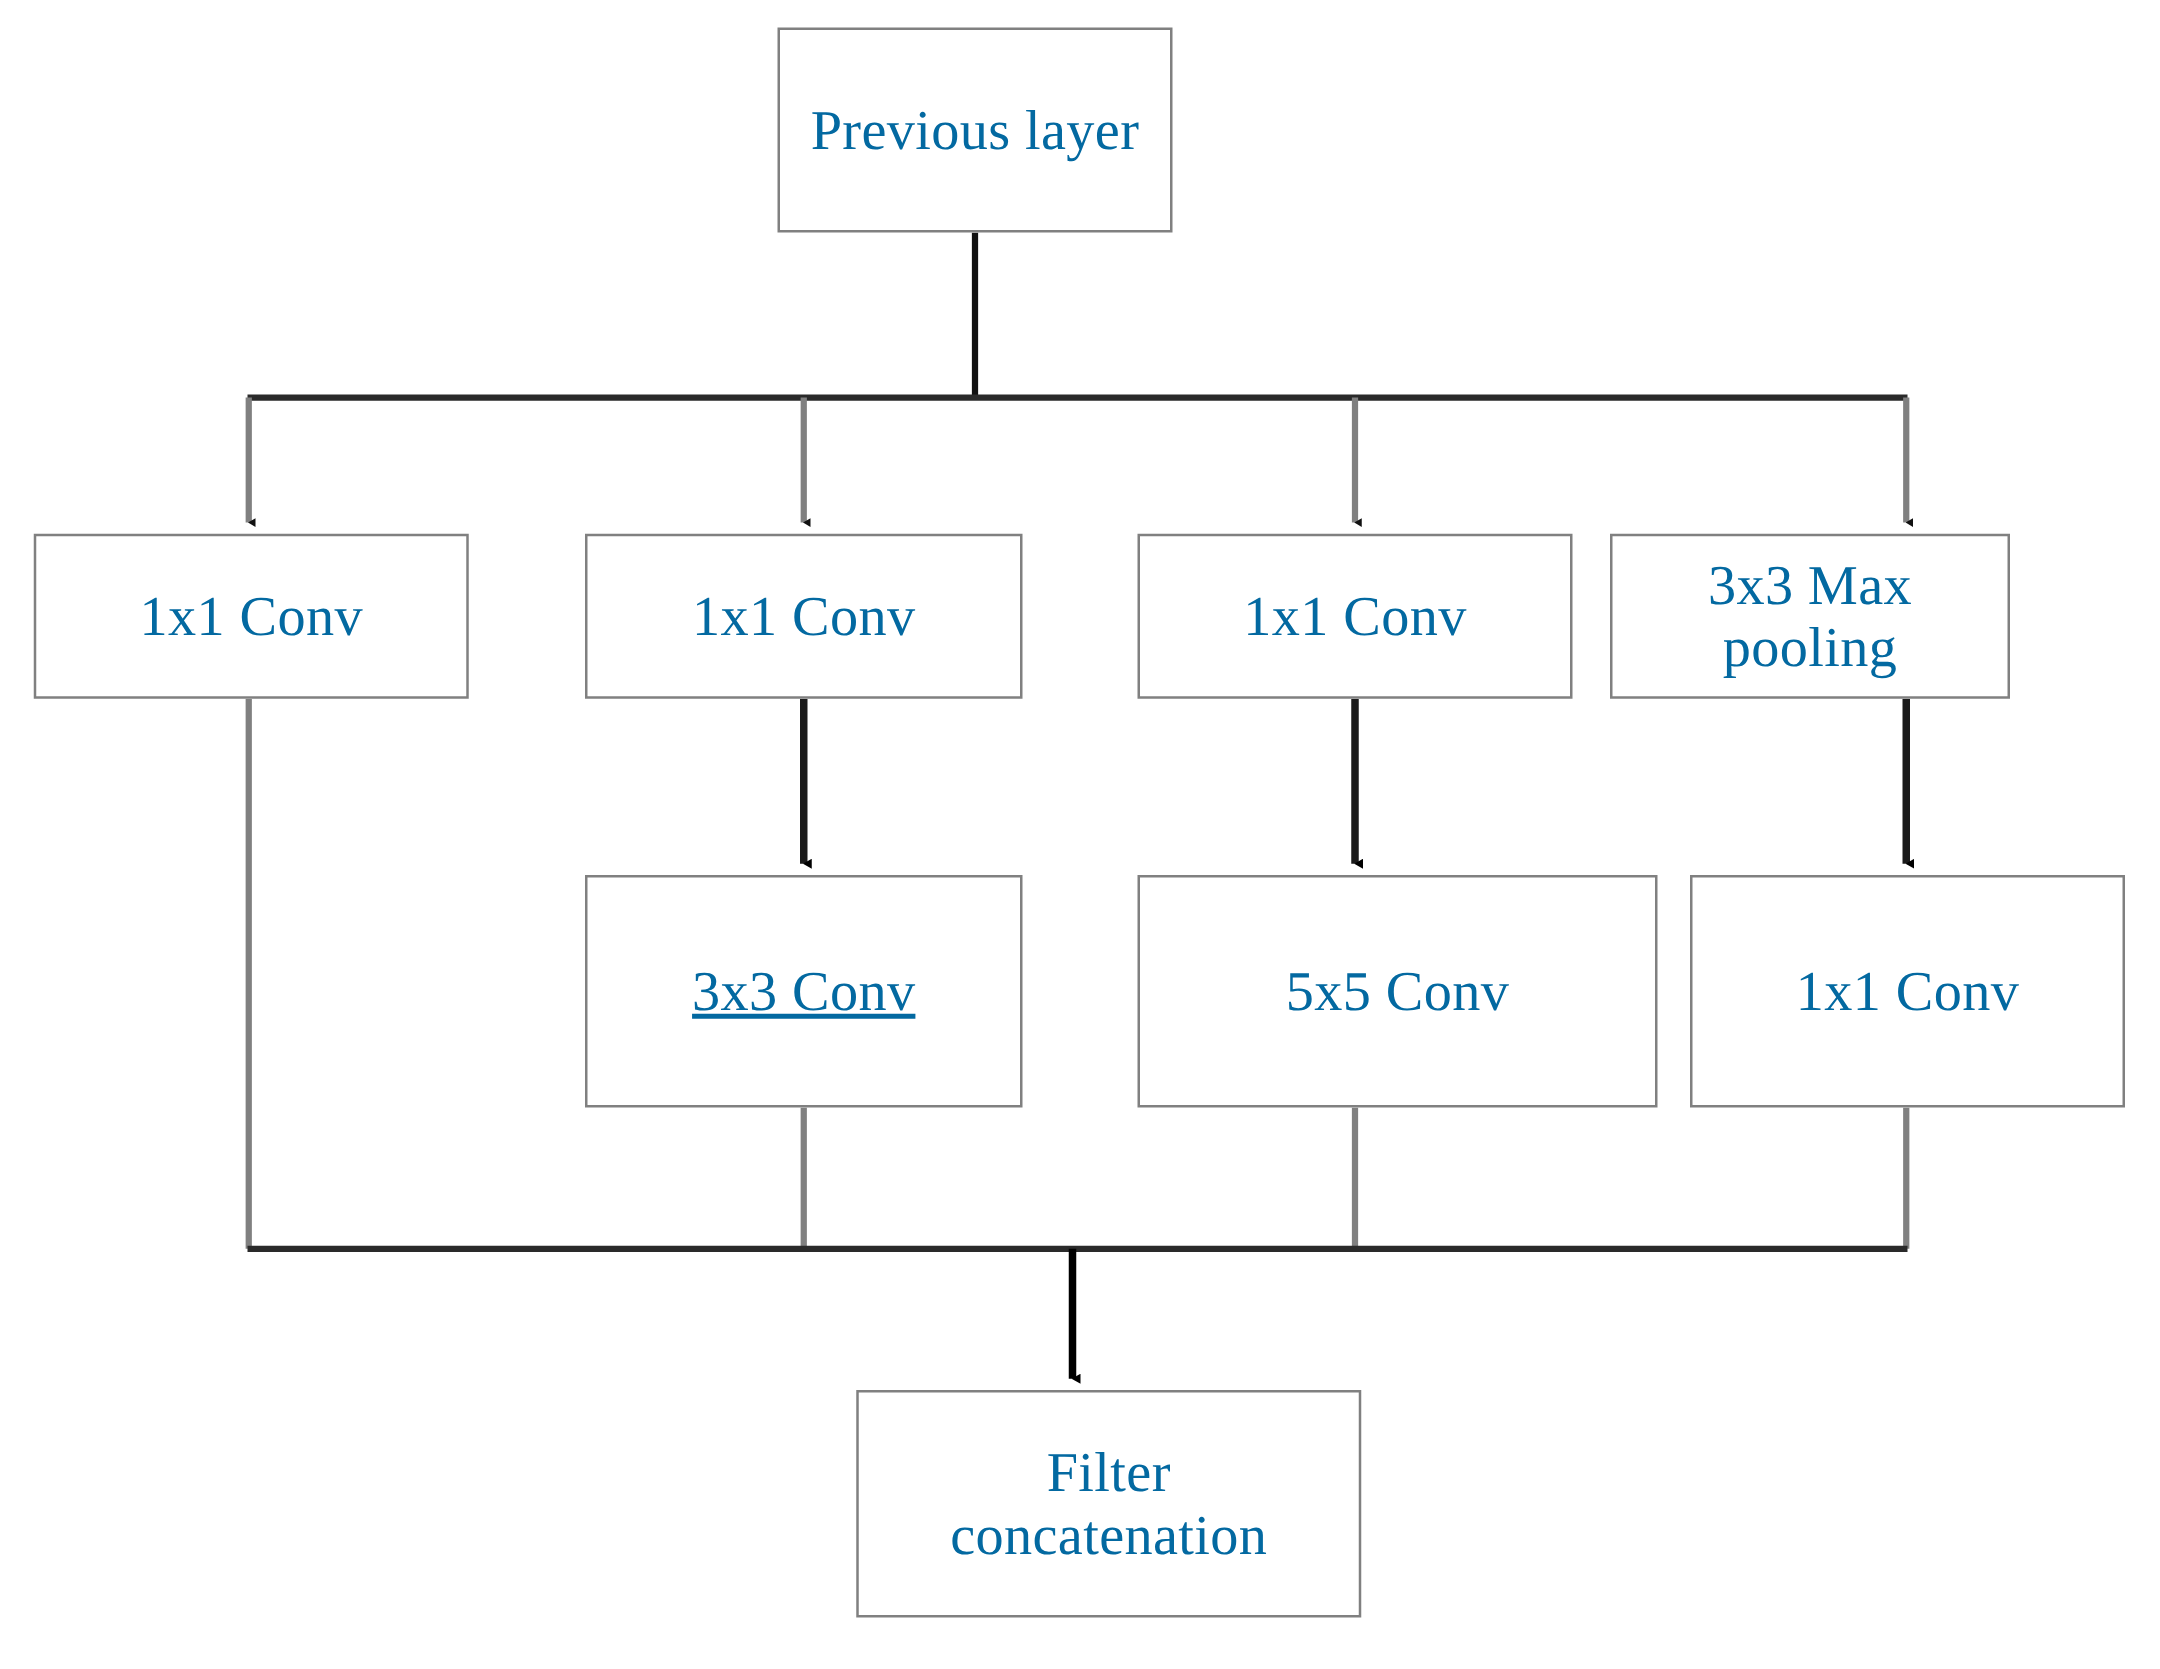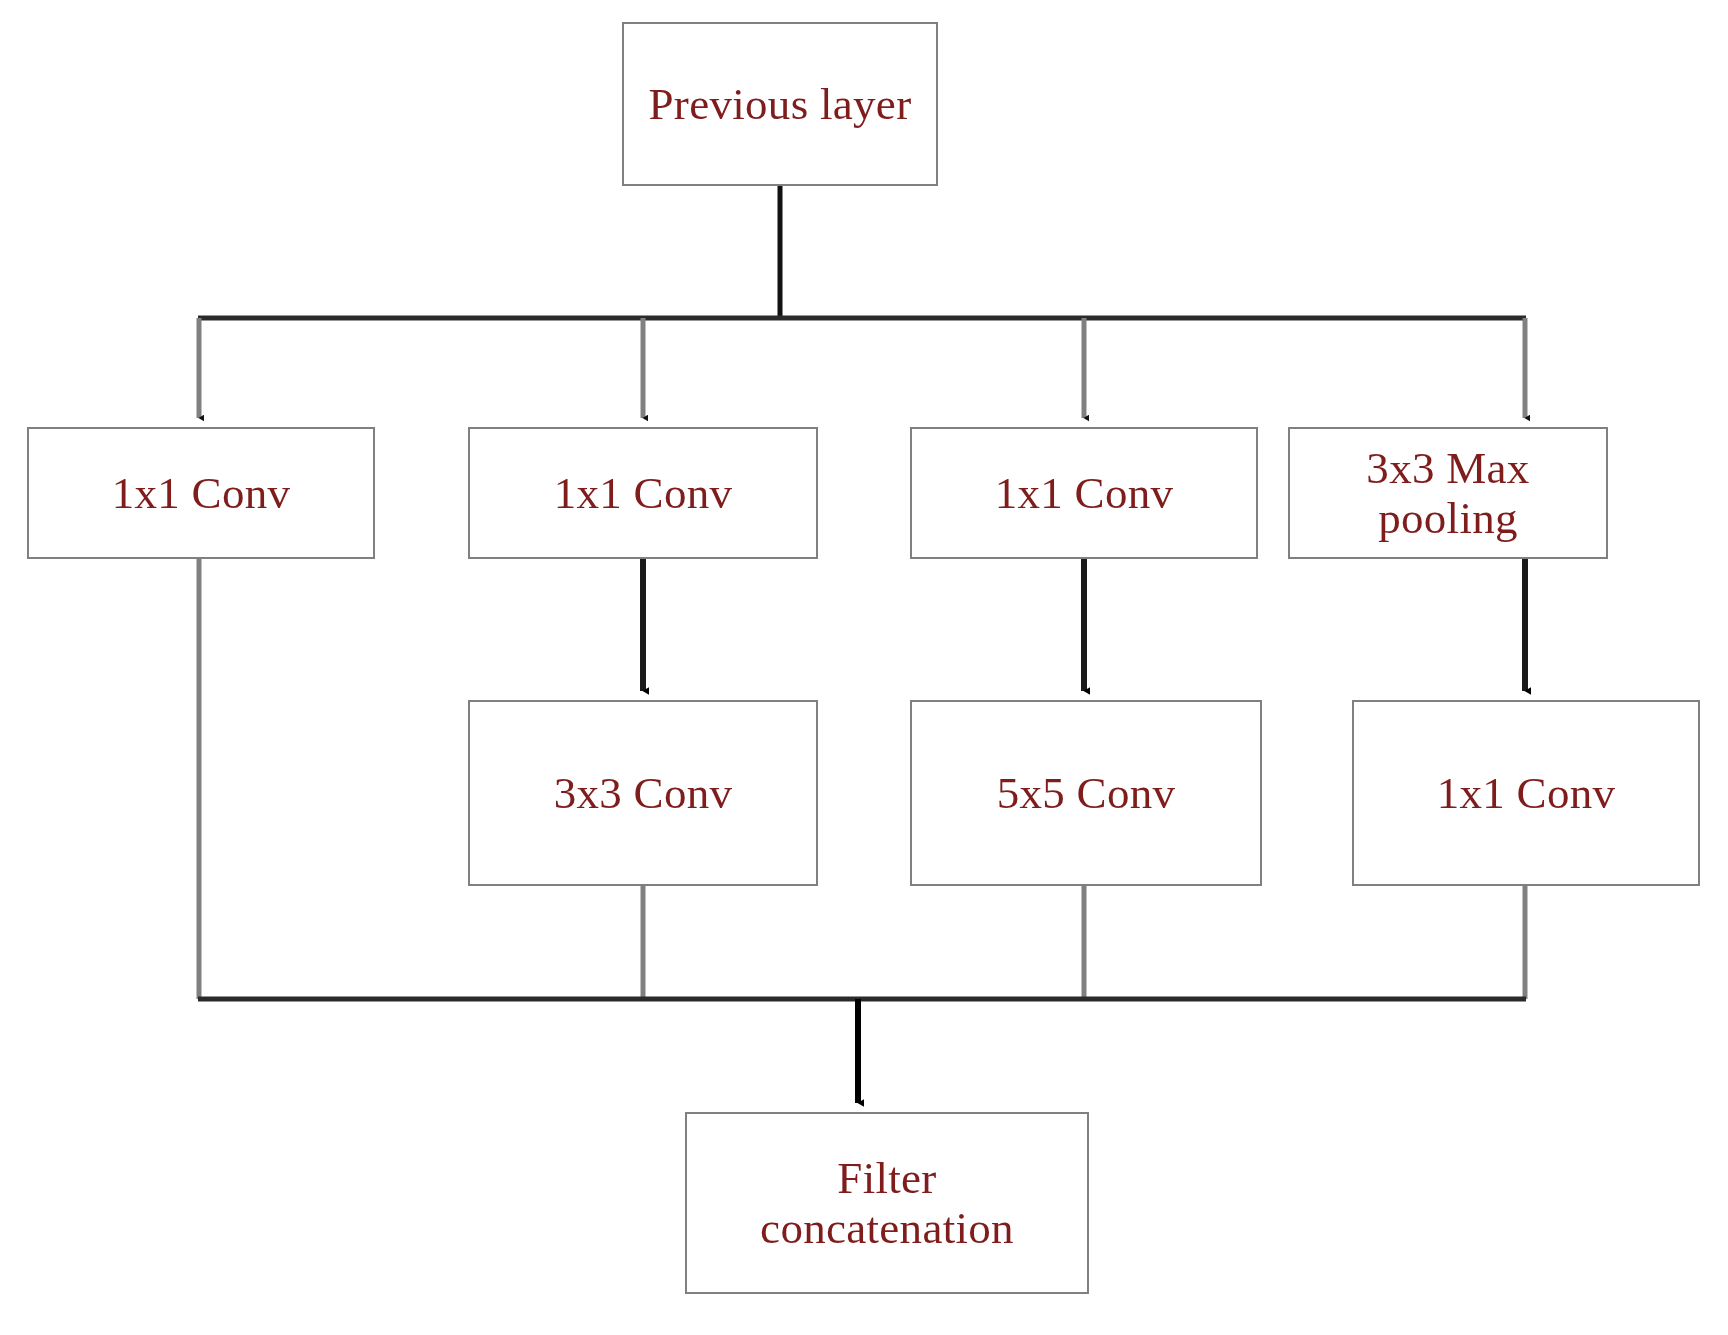--- a/index.html
+++ b/index.html
@@ -17,21 +17,21 @@
   }
   .node {
     position: absolute;
     box-sizing: border-box;
     background: #ffffff;
     border: 2px solid #808080;
     display: flex;
     align-items: center;
     justify-content: center;
     text-align: center;
-    color: #7f1d1d;
+    color: #0369a1;
     font-size: 45px;
     line-height: 1.12;
     letter-spacing: 0.3px;
     z-index: 3;
   }
   .node .label {
     display: block;
     padding: 0 8px;
     white-space: pre-line;
   }
@@ -127,25 +127,25 @@
 
   <div class="node" style="left:910px; top:427px; width:348px; height:132px;">
     <span class="label">1x1 Conv</span>
   </div>
 
   <div class="node" style="left:1288px; top:427px; width:320px; height:132px;">
     <span class="label">3x3 Max
 pooling</span>
   </div>
 
-  <div class="node" style="left:468px; top:700px; width:350px; height:186px;">
+  <div class="node" style="left:468px; top:700px; width:350px; height:186px;text-decoration:underline;">
     <span class="label">3x3 Conv</span>
   </div>
 
-  <div class="node" style="left:910px; top:700px; width:352px; height:186px;font-family:Liberation Serif, serif;">
+  <div class="node" style="left:910px; top:700px; width:416px; height:186px;font-family:Liberation Serif, serif;">
     <span class="label">5x5 Conv</span>
   </div>
 
   <div class="node" style="left:1352px; top:700px; width:348px; height:186px;">
     <span class="label">1x1 Conv</span>
   </div>
 
   <div class="node" style="left:685px; top:1112px; width:404px; height:182px;">
     <span class="label">Filter
 concatenation</span>

